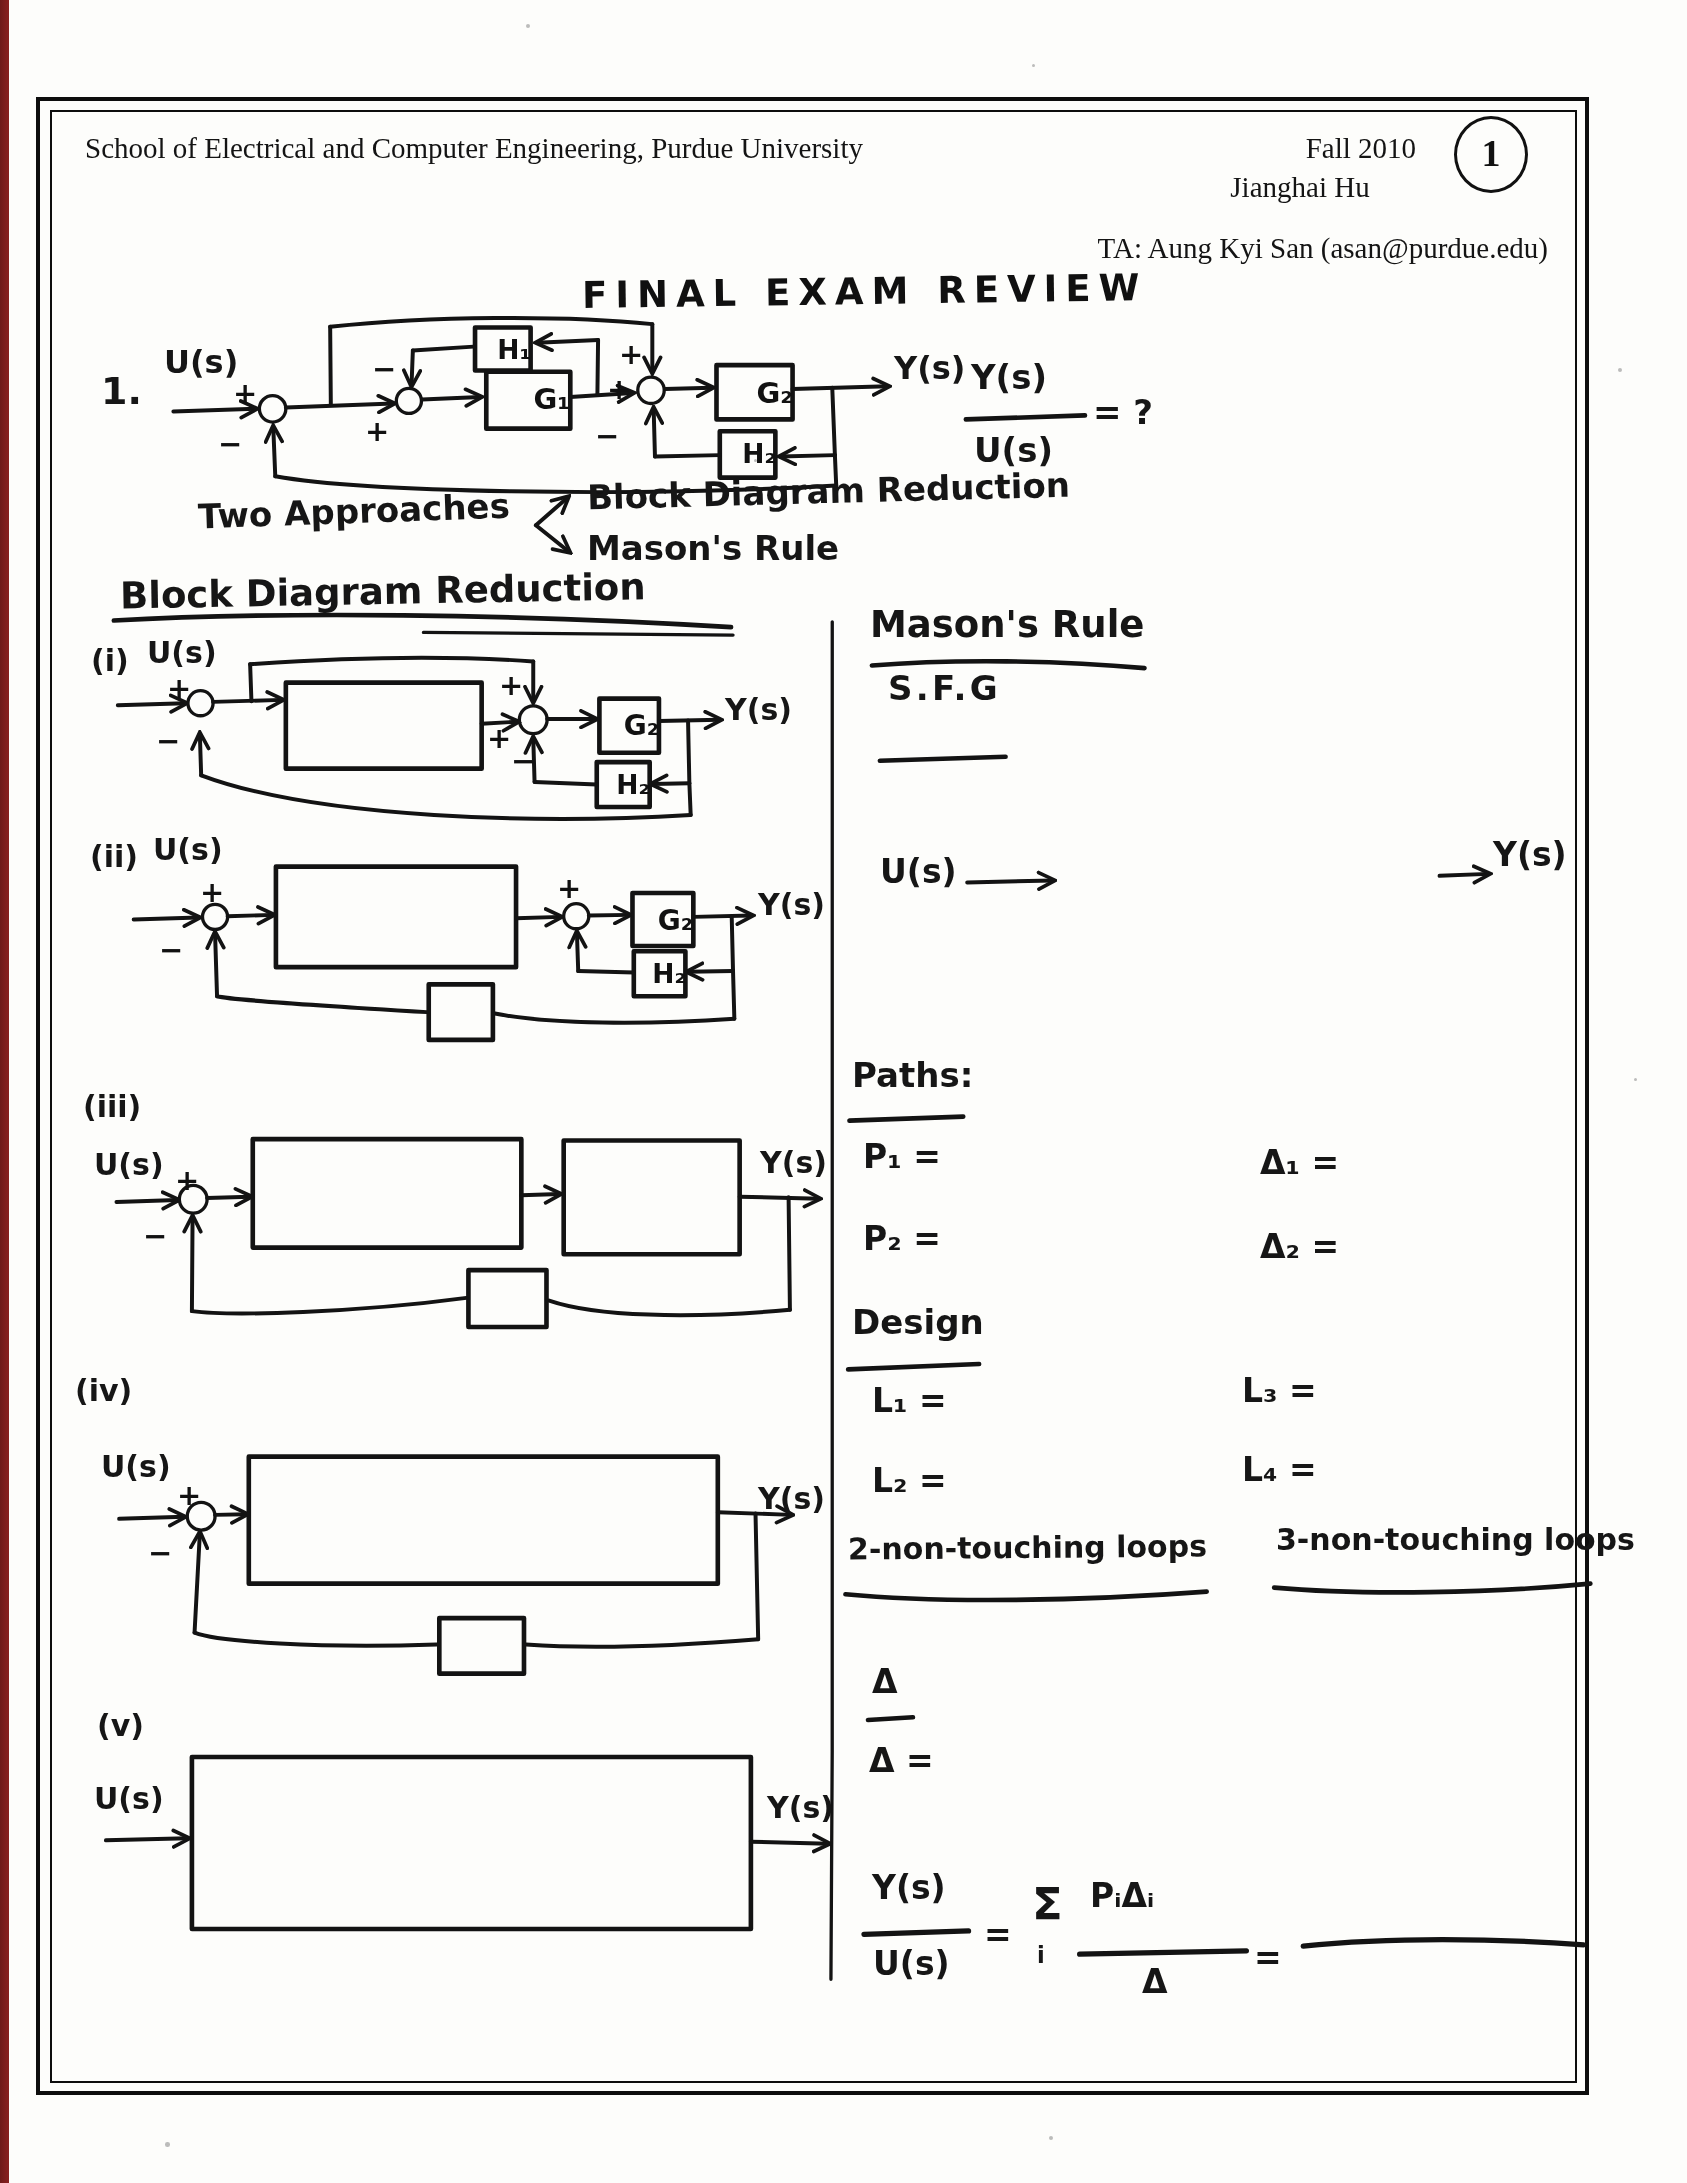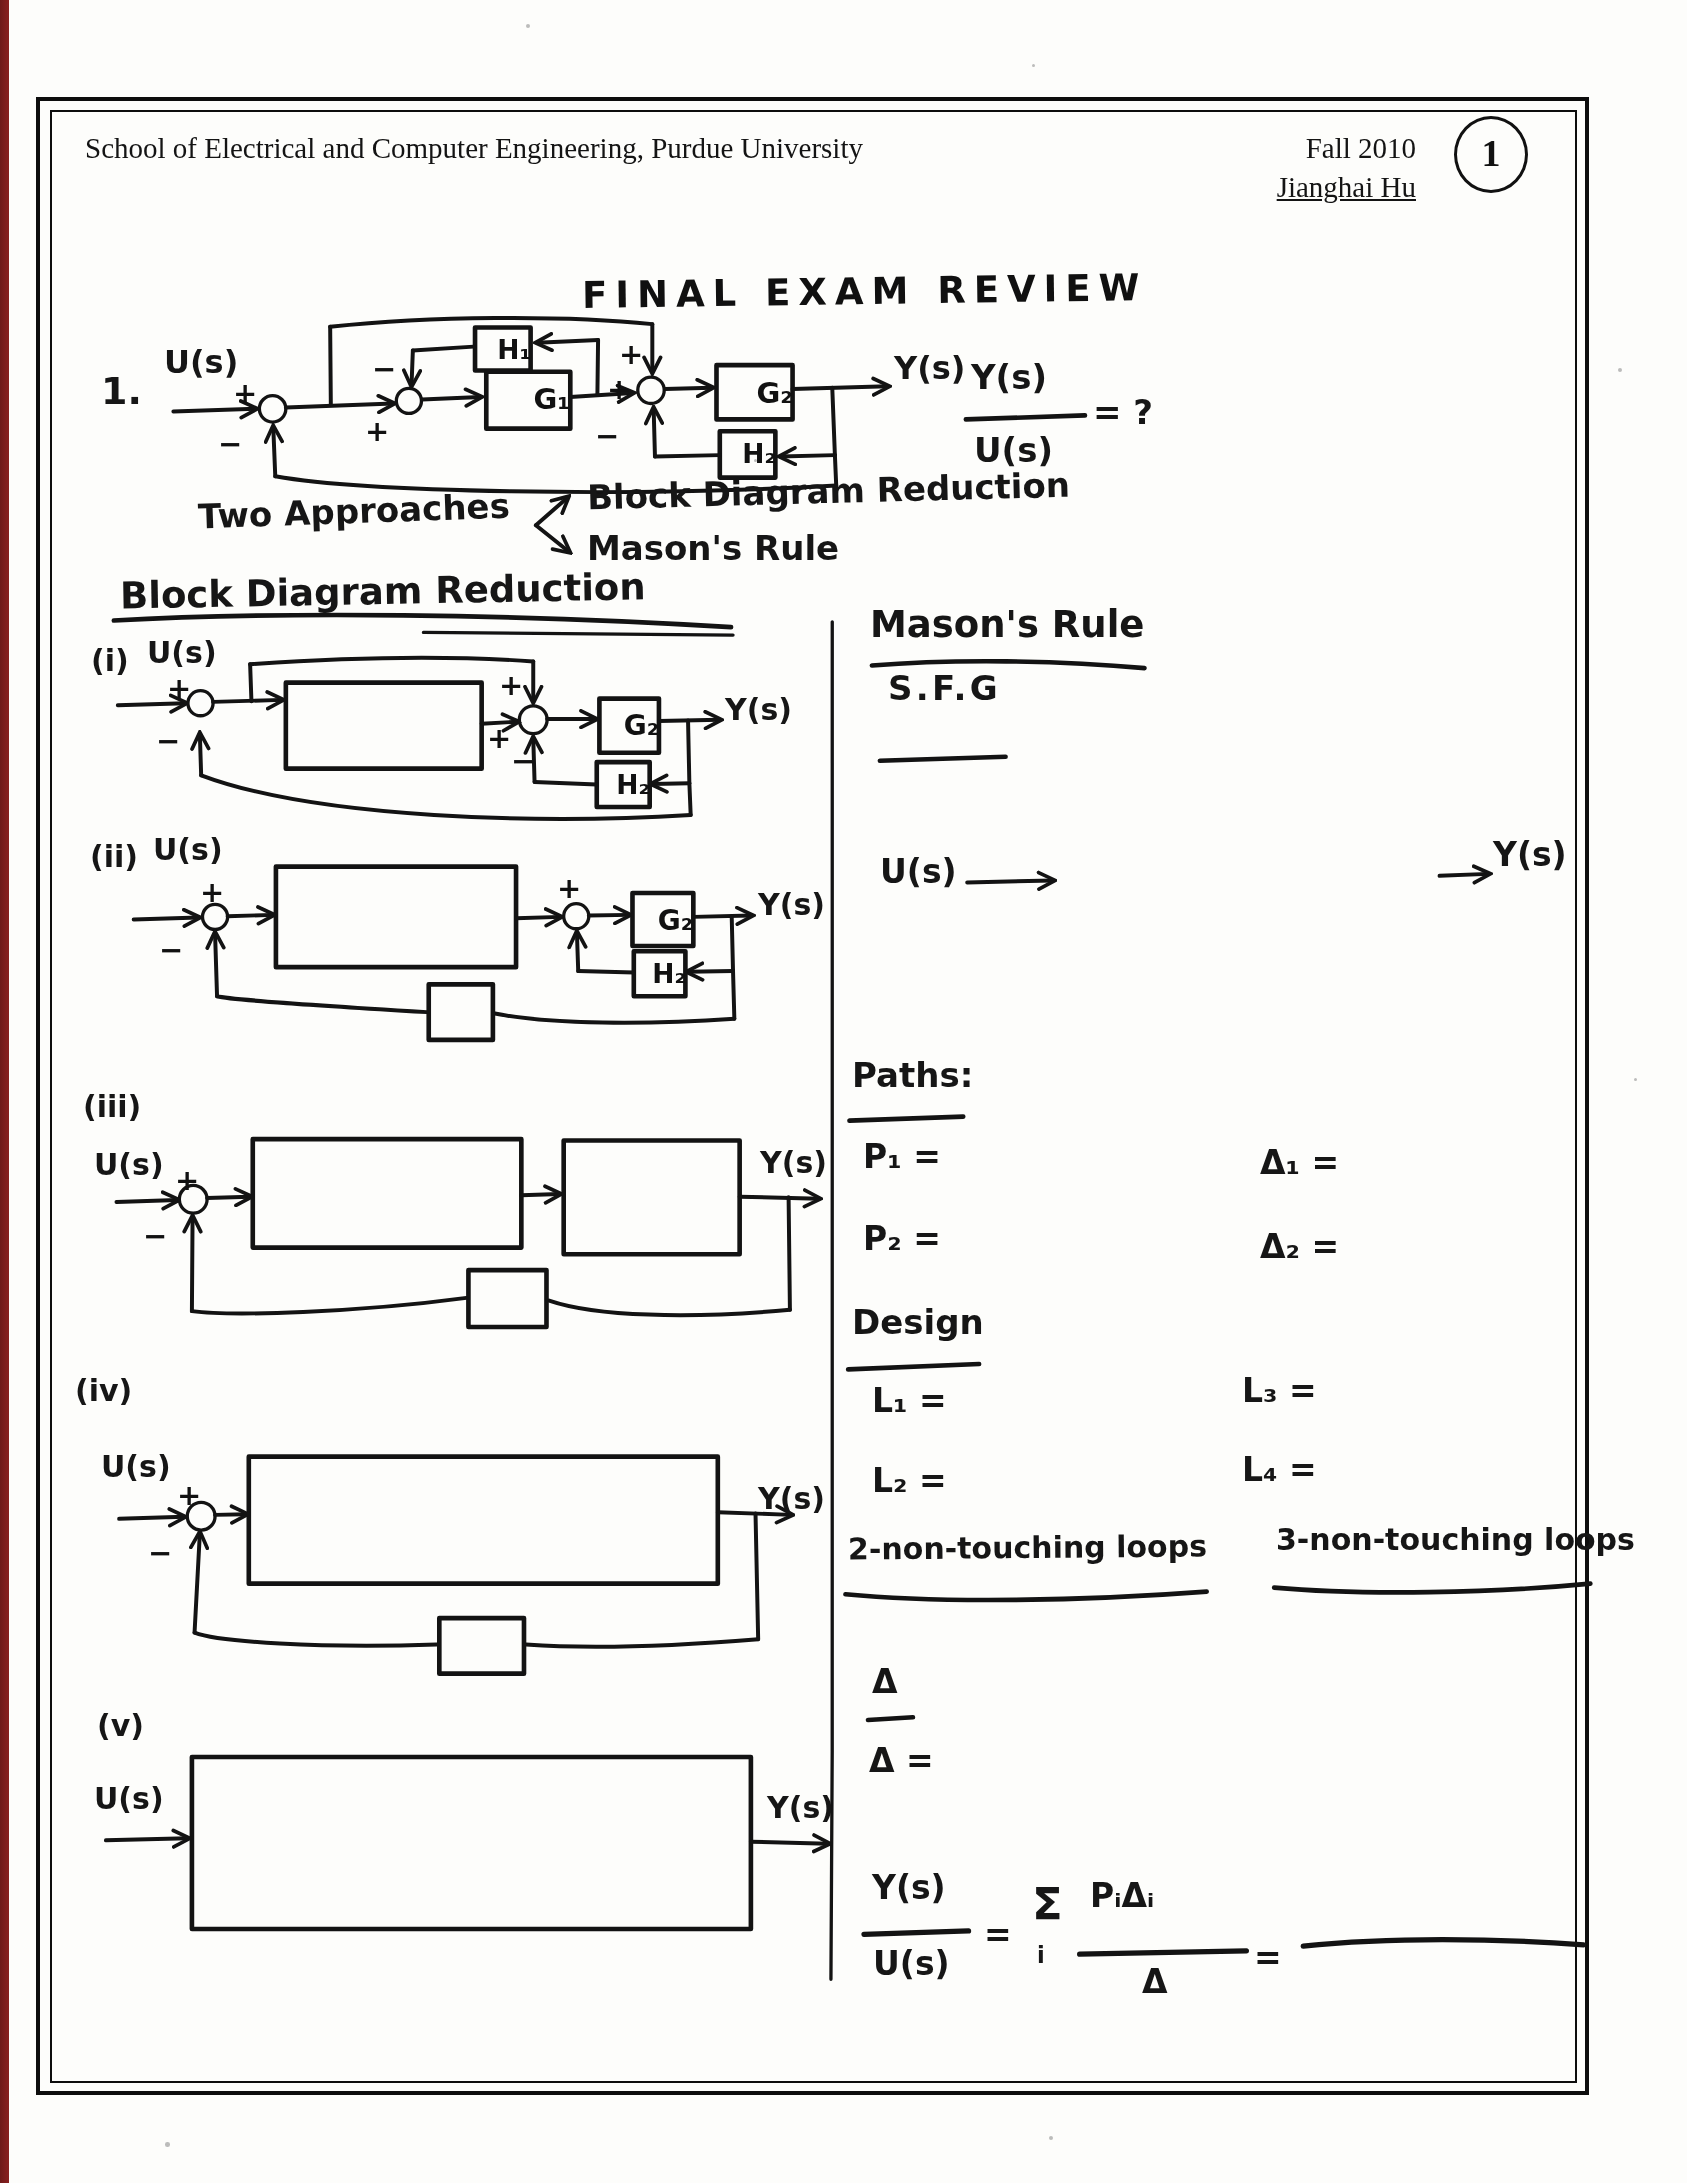--- a/index.html
+++ b/index.html
@@ -28,22 +28,23 @@
 <body>
 
 <div id="stage">
 
   <div class="abs redstrip"></div>
   <div class="abs b-outer"></div>
   <div class="abs b-inner"></div>
 
   <div class="abs serif" style="left:85px;top:132px;">School of Electrical and Computer Engineering, Purdue University</div>
   <div class="abs serif" style="left:1184px;top:132px;width:232px;text-align:right;">Fall 2010</div>
-  <div class="abs serif" style="left:1184px;top:171px;width:232px;text-align:right;text-decoration:underline;">Jianghai Hu</div>
+  <div class="abs serif" style="left:1184px;top:171px;width:232px;text-align:center;">Jianghai Hu</div>
   <div class="abs circle1">1</div>
+  <div class="abs serif" style="left:1019px;top:232px;width:529px;text-align:right;">TA: Aung Kyi San (asan@purdue.edu)</div>
 
   <div class="abs hand title" style="left:582px;top:270px;transform:rotate(-0.8deg);">FINAL EXAM REVIEW</div>
 
   <svg class="ink" width="1687" height="2183" viewBox="0 0 2550 3300">
     <defs>
       <marker id="ah" viewBox="0 0 10 10" refX="8" refY="5" markerWidth="5.2" markerHeight="5.2" orient="auto-start-reverse">
         <path d="M1,1 L9,5 L1,9" fill="none" stroke="#131313" stroke-width="1.8" stroke-linecap="round"></path>
       </marker>
     </defs>
 

